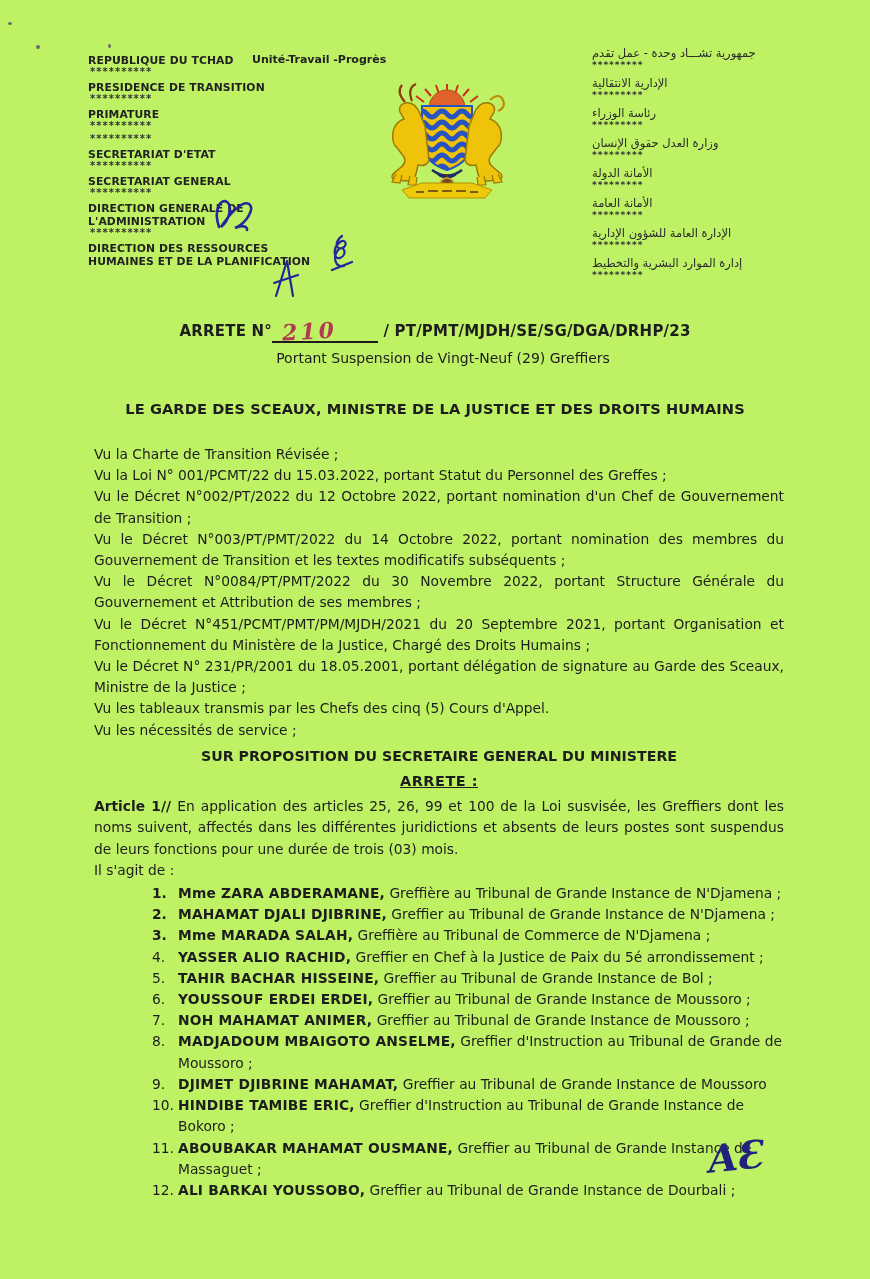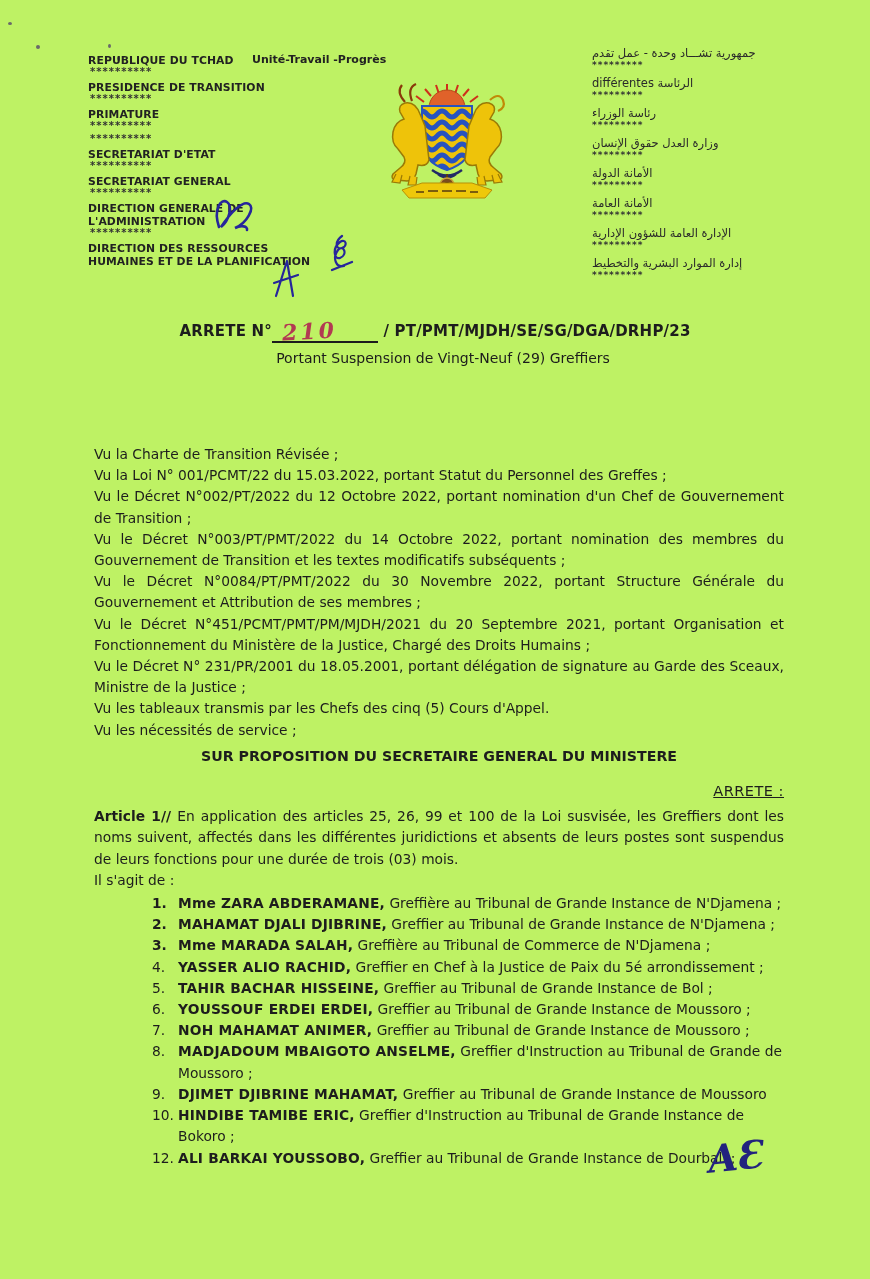--- a/index.html
+++ b/index.html
@@ -26,21 +26,21 @@
   .title-line { font-size:15px; font-weight:bold; letter-spacing:.2px; }
   .blank-underline { display:inline-block; width:106px; border-bottom:2px solid #1c1c1c; text-align:left; padding-left:10px; height:20px; vertical-align:-3px; }
   .hand-number { display:inline-block; color:#b23a52; font-size:22px; font-style:italic; font-family:"DejaVu Serif", serif; transform:rotate(-3deg); letter-spacing:3px; line-height:16px; }
   .subtitle { font-size:14px; margin-top:7px; color:#1c1c1c;padding-left:16px; }
   
   .authority { position:absolute; top:400px; left:0; width:100%; text-align:center; font-size:14.6px; font-weight:bold; letter-spacing:.1px; }
   
   .content { position:absolute; left:94px; top:444px; width:690px; font-size:13.8px; line-height:21.2px; }
   .visa { text-align:justify; }
   .proposition { text-align:center; font-weight:bold; font-size:14.2px; margin-top:5px; }
-  .arrete-heading { text-align:right; font-weight:normal; font-size:14.5px; text-decoration:underline; letter-spacing:.5px; margin-top:14px; }
+  .arrete-heading { text-align:center; font-weight:bold; font-size:14.5px; text-decoration:underline; letter-spacing:.5px; margin-top:4px; }
   .article { text-align:justify; margin-top:4px; }
   .article-label-u { font-weight:bold; }
   .article-label-r { font-weight:bold; }
   .intro { margin-top:0; }
   ol.greffiers { list-style:none; margin:2px 0 0 58px; padding:0; }
   ol.greffiers li { position:relative; padding-left:26px; }
   ol.greffiers .num { position:absolute; left:0; top:0; }
   ol.greffiers li:nth-child(-n+3) .num { font-weight:bold; }
   .gname { font-weight:bold; letter-spacing:.2px; }
   
@@ -143,21 +143,21 @@
     </svg>
   </div>
 
   <div class="lh-right" id="arabic-entries">
   <div class="entry">
     <div class="entry-label">جمهورية تشـــاد وحدة - عمل تقدم</div>
     <div class="stars">*********</div>
   </div>
 
   <div class="entry">
-    <div class="entry-label">الرئاسة différentes</div>
+    <div class="entry-label">الإدارية الانتقالية</div>
     <div class="stars">*********</div>
   </div>
 
   <div class="entry">
     <div class="entry-label">رئاسة الوزراء</div>
     <div class="stars">*********</div>
   </div>
 
   <div class="entry">
     <div class="entry-label">وزارة العدل حقوق الإنسان</div>
@@ -202,20 +202,21 @@
   </div>
 
   <div class="title-block">
     <div class="title-line">
       <span>ARRETE N°</span><span class="blank-underline"><span class="hand-number" style="color: rgb(178, 58, 82);">210</span></span>
       <span>/ PT/PMT/MJDH/SE/SG/DGA/DRHP/23</span>
     </div>
     <div class="subtitle">Portant Suspension de Vingt-Neuf (29) Greffiers</div>
   </div>
 
+  <div class="authority">LE GARDE DES SCEAUX, MINISTRE DE LA JUSTICE ET DES DROITS HUMAINS</div>
 
   <div class="content">
     <div id="visas">
   <div class="visa">Vu la Charte de Transition Révisée ;</div>
 
   <div class="visa">Vu la Loi N° 001/PCMT/22 du 15.03.2022, portant Statut du Personnel des Greffes ;</div>
 
   <div class="visa">Vu le Décret N°002/PT/2022 du 12 Octobre 2022, portant nomination d'un Chef de Gouvernement de Transition ;</div>
 
   <div class="visa">Vu le Décret N°003/PT/PMT/2022 du 14 Octobre 2022, portant nomination des membres du Gouvernement de Transition et les textes modificatifs subséquents ;</div>
@@ -270,20 +271,23 @@
   </li>
 
   <li>
     <span class="num">9.</span><span class="gname">DJIMET DJIBRINE MAHAMAT,</span><span class="grole"> Greffier au Tribunal de Grande Instance de Moussoro</span>
   </li>
 
   <li>
     <span class="num">10.</span><span class="gname">HINDIBE TAMIBE ERIC,</span><span class="grole"> Greffier d'Instruction au Tribunal de Grande Instance de Bokoro ;</span>
   </li>
 
+  <li>
+    <span class="num">11.</span><span class="gname">ABOUBAKAR MAHAMAT OUSMANE,</span><span class="grole"> Greffier au Tribunal de Grande Instance de Massaguet ;</span>
+  </li>
 
   <li>
     <span class="num">12.</span><span class="gname">ALI BARKAI YOUSSOBO,</span><span class="grole"> Greffier au Tribunal de Grande Instance de Dourbali ;</span>
   </li>
 </ol>
   </div>
 
   <div class="initials">AƐ</div>
 
 </div>

